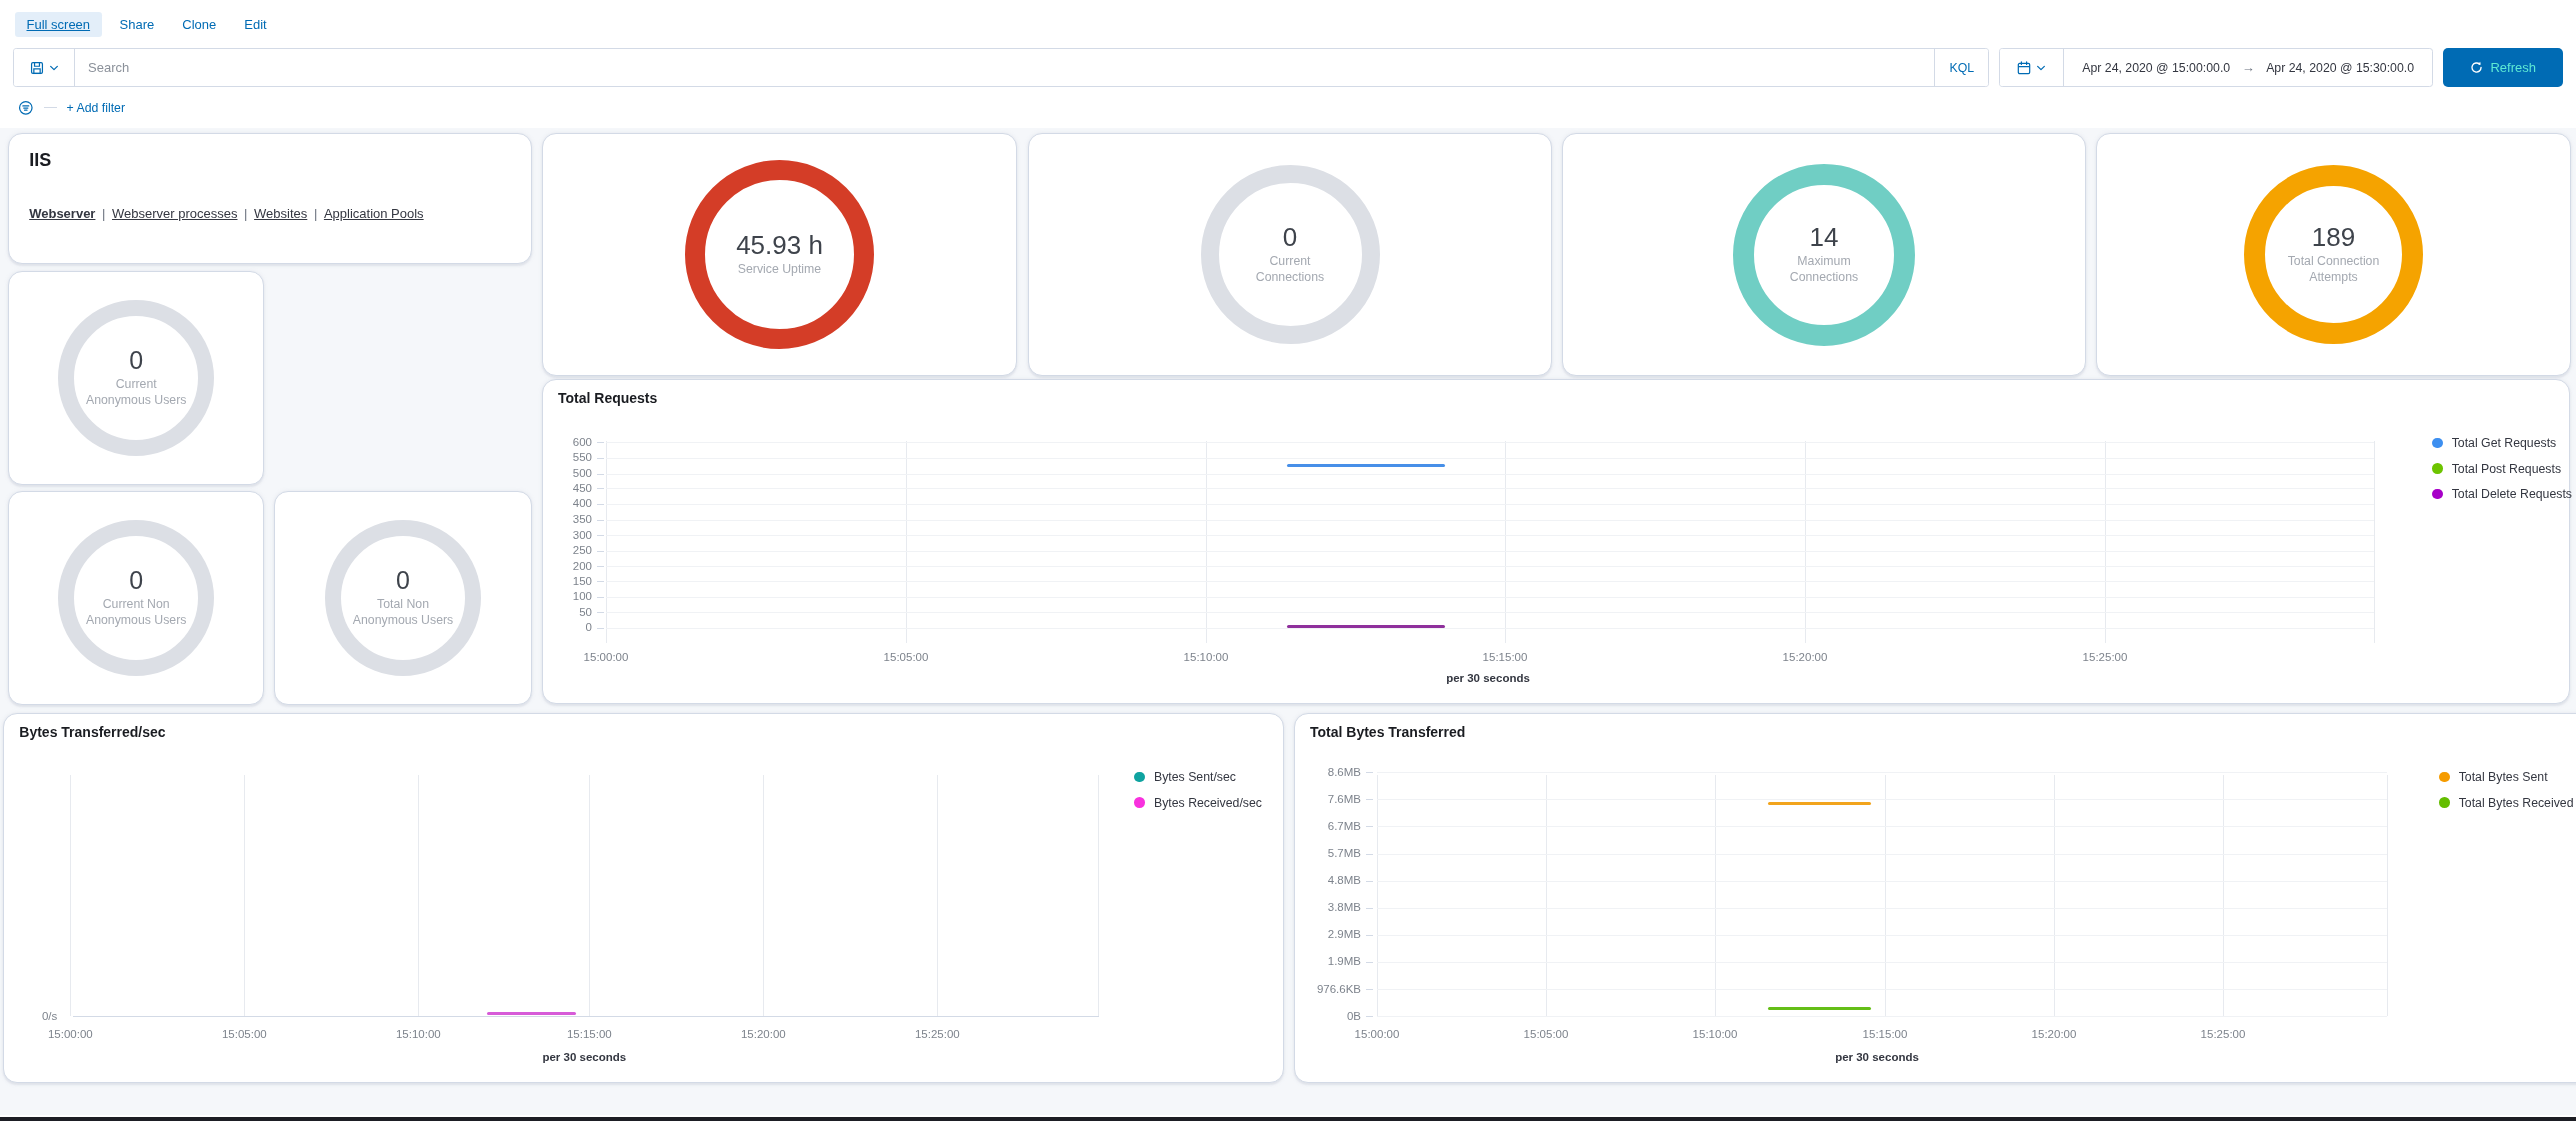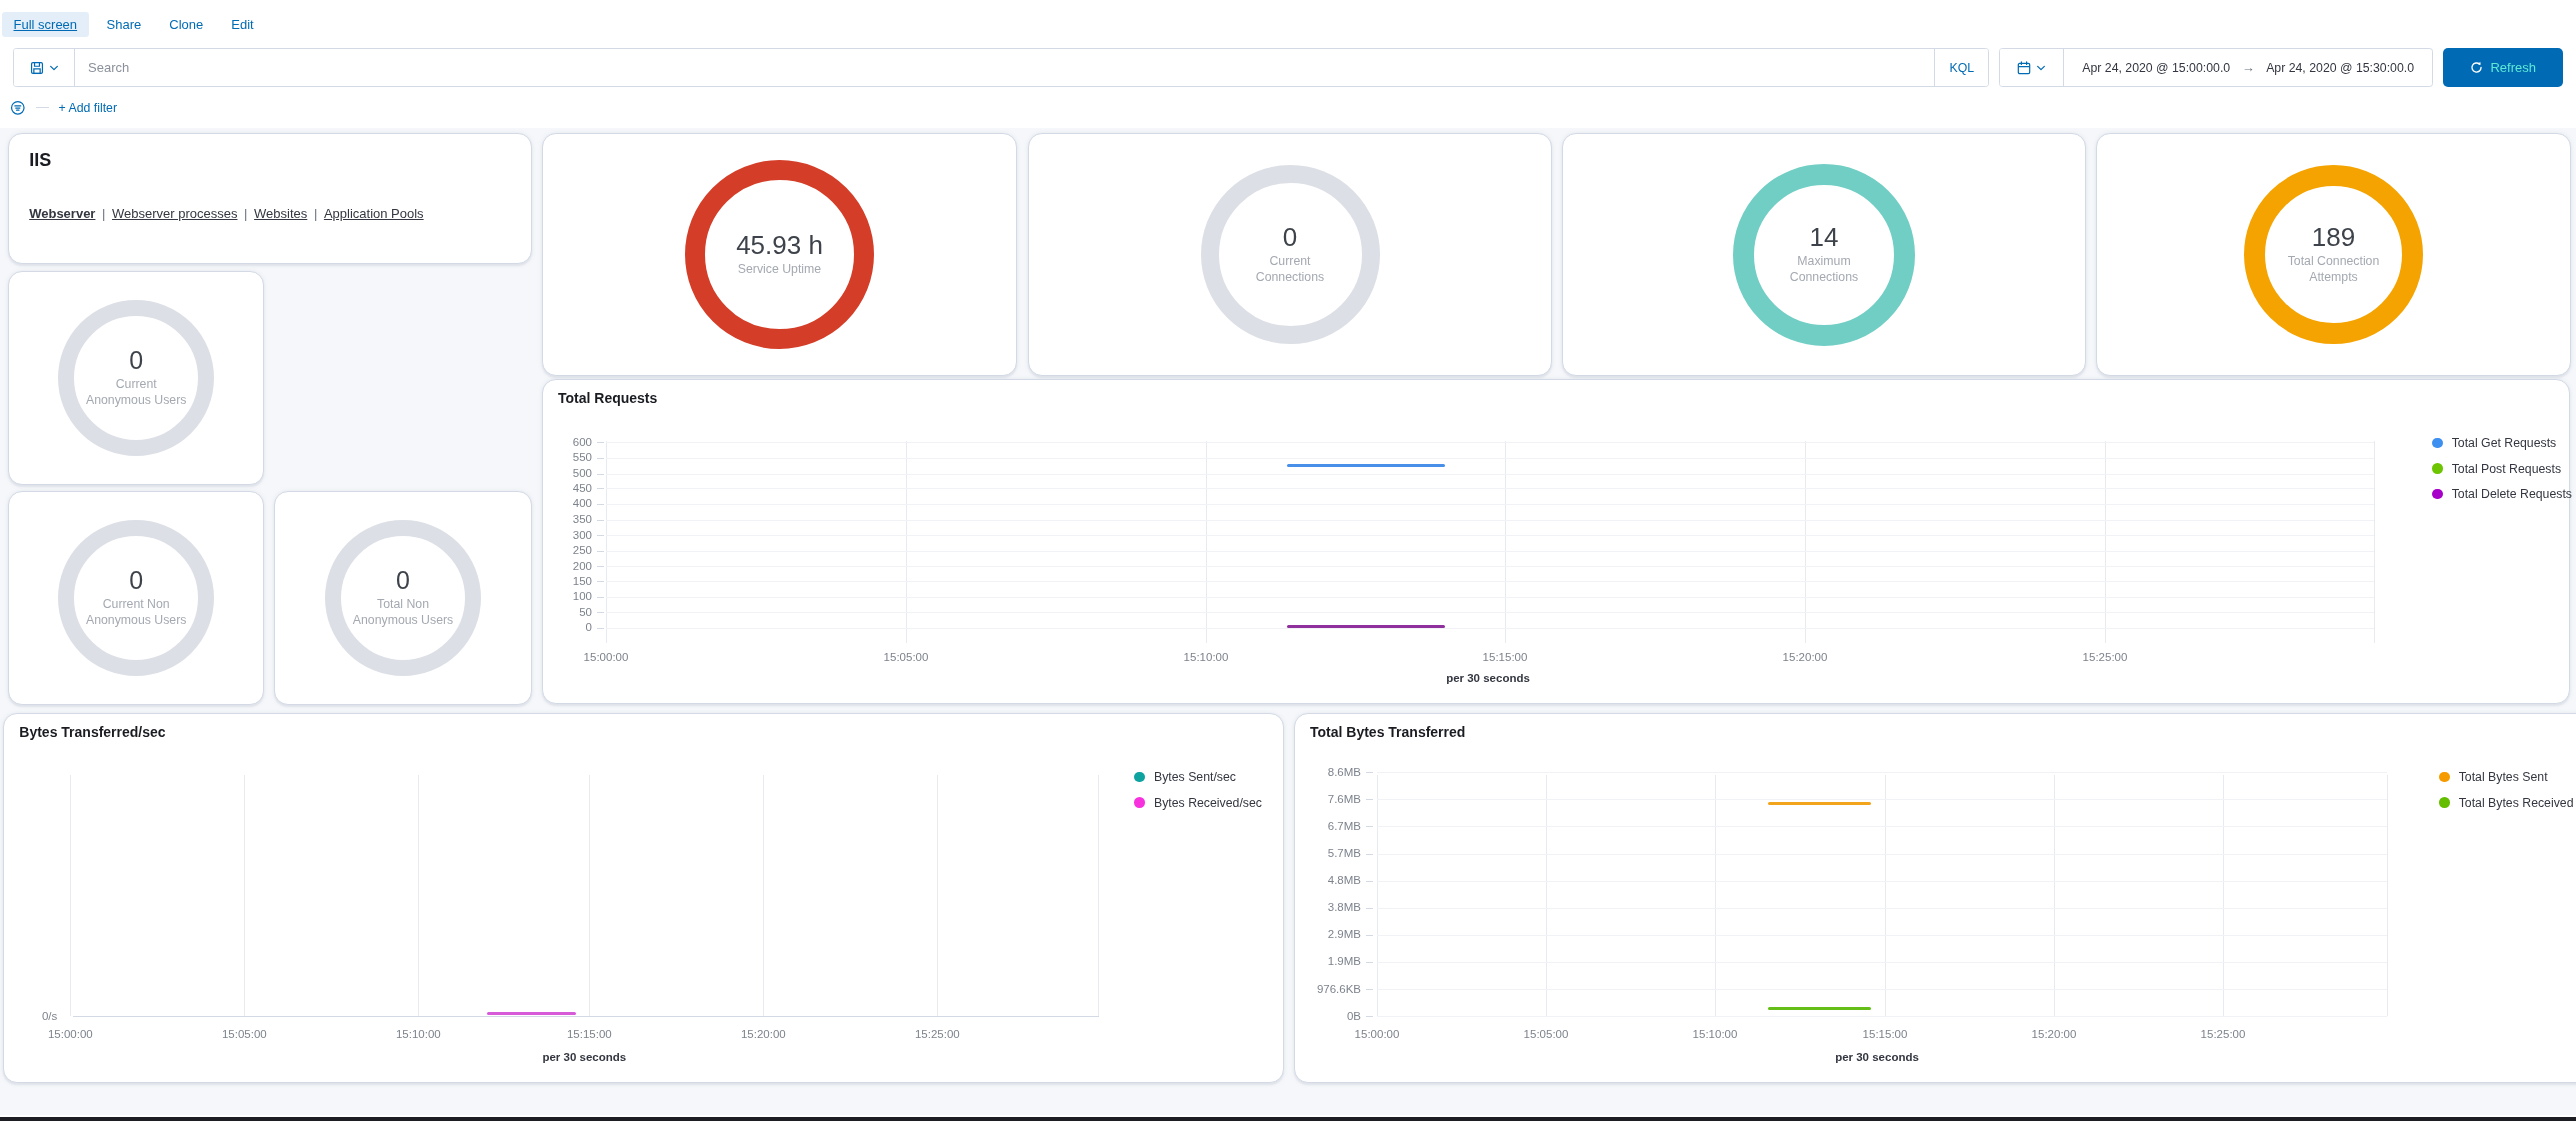--- a/index.html
+++ b/index.html
@@ -5,36 +5,36 @@
   * { box-sizing: border-box; margin: 0; padding: 0; }
   html,body { width: 2576px; height: 1122px; }
   body {
     font-family: "Liberation Sans", "DejaVu Sans", sans-serif;
     background: #FFFFFF;
     position: relative;
     overflow: hidden;
     color: #343741;
   }
   
-  .topnav { height: 48px; display: flex; align-items: center; padding: 0 2px; background:#fff; }
+  .topnav { height: 48px; display: flex; align-items: center; padding: 0 15px; background:#fff; }
   .navlink { font-size: 13px; color: #006BB4; text-decoration: none; margin-right: 28px; cursor: pointer; }
   .navlink.active { background: #E3EEF9; padding: 5px 11.5px; border-radius: 3.3px; text-decoration: underline; margin-right: 18px; }
   .queryrow { display: flex; gap: 10px; padding: 0 13px; height: 39px; align-items: stretch; }
   .searchbox { flex: 1; display: flex; background: #fff; border: 0.8px solid #D3DAE6; border-radius: 3.3px; overflow: hidden; }
   .saveseg { width: 61px; display: flex; align-items: center; justify-content: center; gap: 5px; background: #fff; border: none; border-right: 0.8px solid #D3DAE6; cursor: pointer; }
   .searchinput { flex: 1; border: none; outline: none; font-size: 13px; padding: 0 13px; font-family: inherit; color: #be185d; }
   .searchinput::placeholder { color: #8B919A; }
   .kqlbtn { width: 54px; border: none; border-left: 0.8px solid #D3DAE6; background: #fff; color: #006BB4; font-size: 12.3px; font-family: inherit; cursor: pointer; }
   .datepicker { display: flex; background: #fff; border: 0.8px solid #D3DAE6; border-radius: 3.3px; overflow: hidden; }
   .calseg { width: 64px; display: flex; align-items: center; justify-content: center; gap: 5px; background: #fff; border: none; border-right: 0.8px solid #D3DAE6; cursor: pointer; }
   .daterange { display: flex; align-items: center; gap: 11.5px; padding: 0 18px; font-size: 12.3px; color: #343741; }
   .datetext { cursor: pointer; white-space: nowrap; }
   .dt-arrow { color: #69707D; font-size: 13px; }
   .refreshbtn { display: flex; align-items: center; justify-content: center; gap: 7.4px; width: 120px; background: #006BB4; color: #5eead4; border: none; border-radius: 5px; font-size: 13px; font-weight: 500; font-family: inherit; cursor: pointer; }
-  .filterrow { height: 41px; display: flex; align-items: center; gap: 10px; padding: 0 10px; background: #fff; }
+  .filterrow { height: 41px; display: flex; align-items: center; gap: 10px; padding: 0 18px; background: #fff; }
   .filterdash { width: 13px; height: 1.6px; background: #D3DAE6; }
   .addfilter { color: #006BB4; font-size: 12.3px; text-decoration: none; cursor: pointer; }
   
   .dashboard { position: relative; height: 987px; background: #F5F7FA; }
   .panel { position: absolute; background: #fff; border: 0.8px solid #D3DAE6; border-radius: 14px;
            box-shadow: 0 1.6px 1.6px rgba(152,162,179,.15), 0 0.8px 4.1px rgba(152,162,179,.15); text-decoration: underline; }
   .ptitle { position: absolute; left: 15px; top: 10px; font-size: 14px; font-weight: 700; color: #1A1C21; }
   
   .iis-title { position: absolute; left: 20px; top: 16.4px; font-size: 18px; font-weight: 700; color: #1A1C21; }
   .iis-links { position: absolute; left: 20px; top: 72px; font-size: 13px; color: #343741; }

